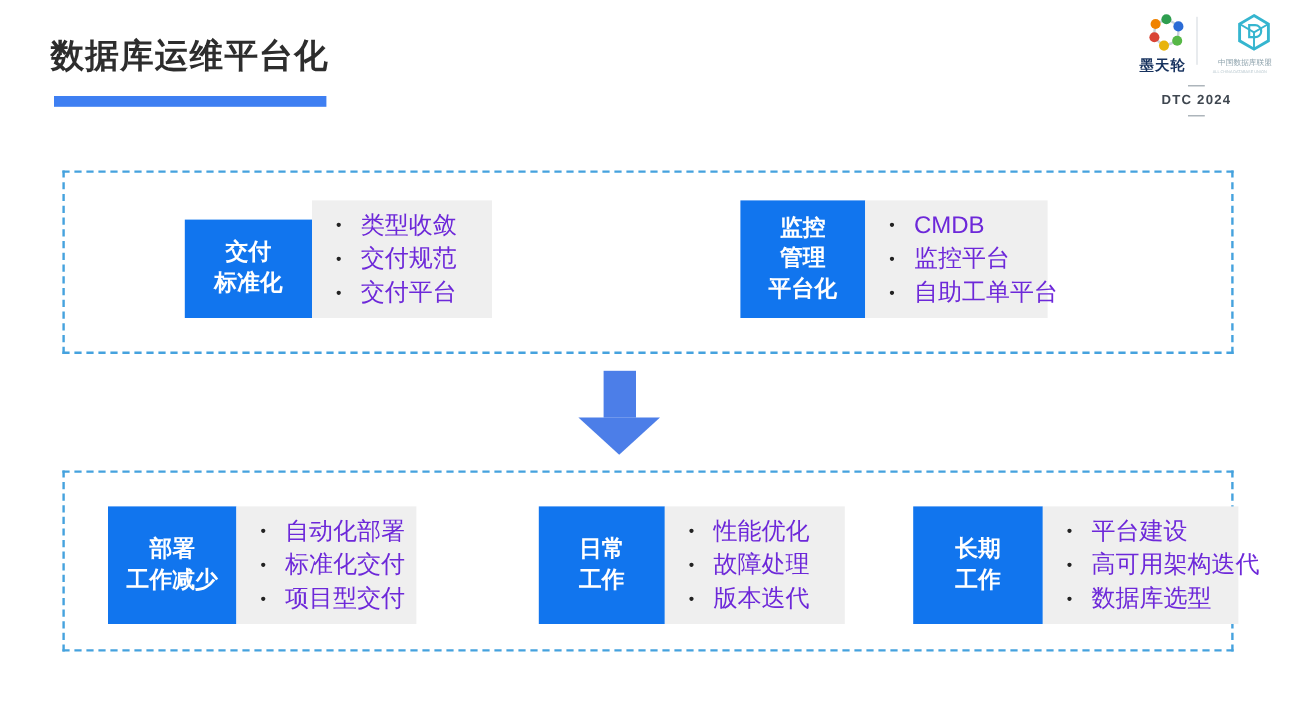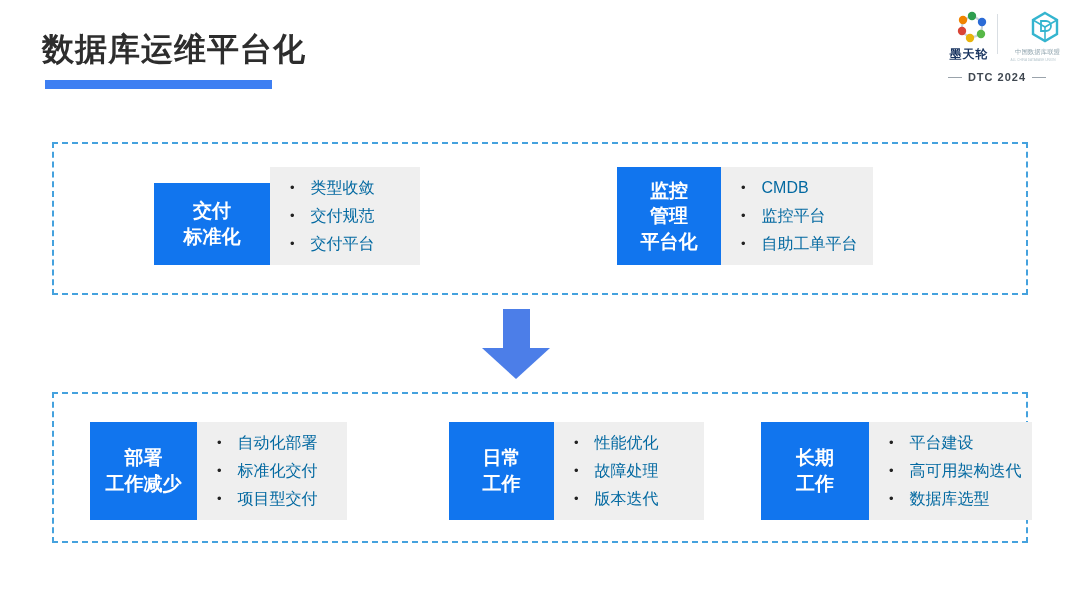--- a/index.html
+++ b/index.html
@@ -9,56 +9,56 @@
     --panel-gray:#efefef;
     --title-ink:#2d2d2d;
     --underline-blue:#3e7ff2;
   }
   *{margin:0;padding:0;box-sizing:border-box;}
   html,body{background:#fff;}
   body{font-family:"Liberation Sans","DejaVu Sans",sans-serif;}
   .slide{position:relative;width:1080px;height:607px;background:#ffffff;overflow:hidden;}
 
   
-  .page-title{position:absolute;left:42px;top:28px;font-size:32px;font-weight:700;
+  .page-title{position:absolute;left:42px;top:28px;font-size:28px;font-weight:700;
     color:var(--title-ink);letter-spacing:1px;}
   .title-underline{position:absolute;left:45px;top:80px;width:227px;height:9px;
     background:var(--underline-blue);}
 
   
   .logo-block{position:absolute;right:18px;top:10px;width:130px;text-align:center;}
   .logo-row{display:flex;align-items:flex-start;justify-content:center;gap:8px;}
   .logo-cell{display:flex;flex-direction:column;align-items:flex-end;width:56px;}
   .logo-cell svg{display:block;}
   .logo-name-modb{font-size:12px;font-weight:700;color:#17325e;margin-top:2px;letter-spacing:1px;}
   .logo-name-acdu{font-size:7px;color:#8fa3ad;margin-top:3px;white-space:nowrap;transform:scale(.92);}
   .logo-sub-acdu{font-size:4px;color:#b9c8cf;white-space:nowrap;transform:scale(.8);}
   .logo-divider{width:1px;height:40px;background:#d9dee3;margin-top:4px;}
-  .dtc-line{display:flex;align-items:center;justify-content:center;gap:6px;margin-top:8px;}
+  .dtc-line{display:flex;align-items:center;justify-content:flex-end;gap:6px;margin-top:8px;flex-direction:column;}
   .dtc-line .dash{display:inline-block;width:14px;height:1px;background:#9aa3ab;}
   .dtc-text{font-size:11px;font-weight:700;color:#3f4750;letter-spacing:1px;}
 
   
   .phase{position:absolute;border:2px dashed var(--dash-blue);background:#fff;}
   .phase.top{left:52px;top:142px;width:976px;height:153px;}
   .phase.bottom{left:52px;top:392px;width:976px;height:151px;}
 
   
   .group{position:absolute;display:flex;height:98px;}
   .tag{background:var(--box-blue);color:#fff;display:flex;align-items:center;justify-content:center;
     text-align:center;font-weight:700;font-size:19px;line-height:1.35;white-space:pre-line;}
   .items{background:var(--panel-gray);list-style:none;display:flex;flex-direction:column;
     justify-content:center;padding:8px 6px 8px 20px;}
   .items li{display:flex;align-items:center;margin:4px 0;}
   .items .dot{color:#222;font-size:13px;margin-right:16px;line-height:20px;}
-  .items .txt{color:#0369a1;font-size:16px;line-height:20px;white-space:nowrap;}
+  .items .txt{color:#6d28d9;font-size:20px;line-height:20px;white-space:nowrap;}
 
   
   .g-top-0{left:100px;top:23px;}
-  .g-top-0 .tag{width:116px;margin-top:16px;}
+  .g-top-0 .tag{width:106px;margin-top:16px;}
   .g-top-0 .items{width:150px;}
   .g-top-1{left:563px;top:23px;border-radius:28px;}
   .g-top-1 .tag{width:104px;}
   .g-top-1 .items{width:152px;}
 
   
   .g-bot-0{left:36px;top:28px;}
   .g-bot-0 .tag{width:107px;}
   .g-bot-0 .items{width:150px;}
   .g-bot-1{left:353px;top:28px;}

